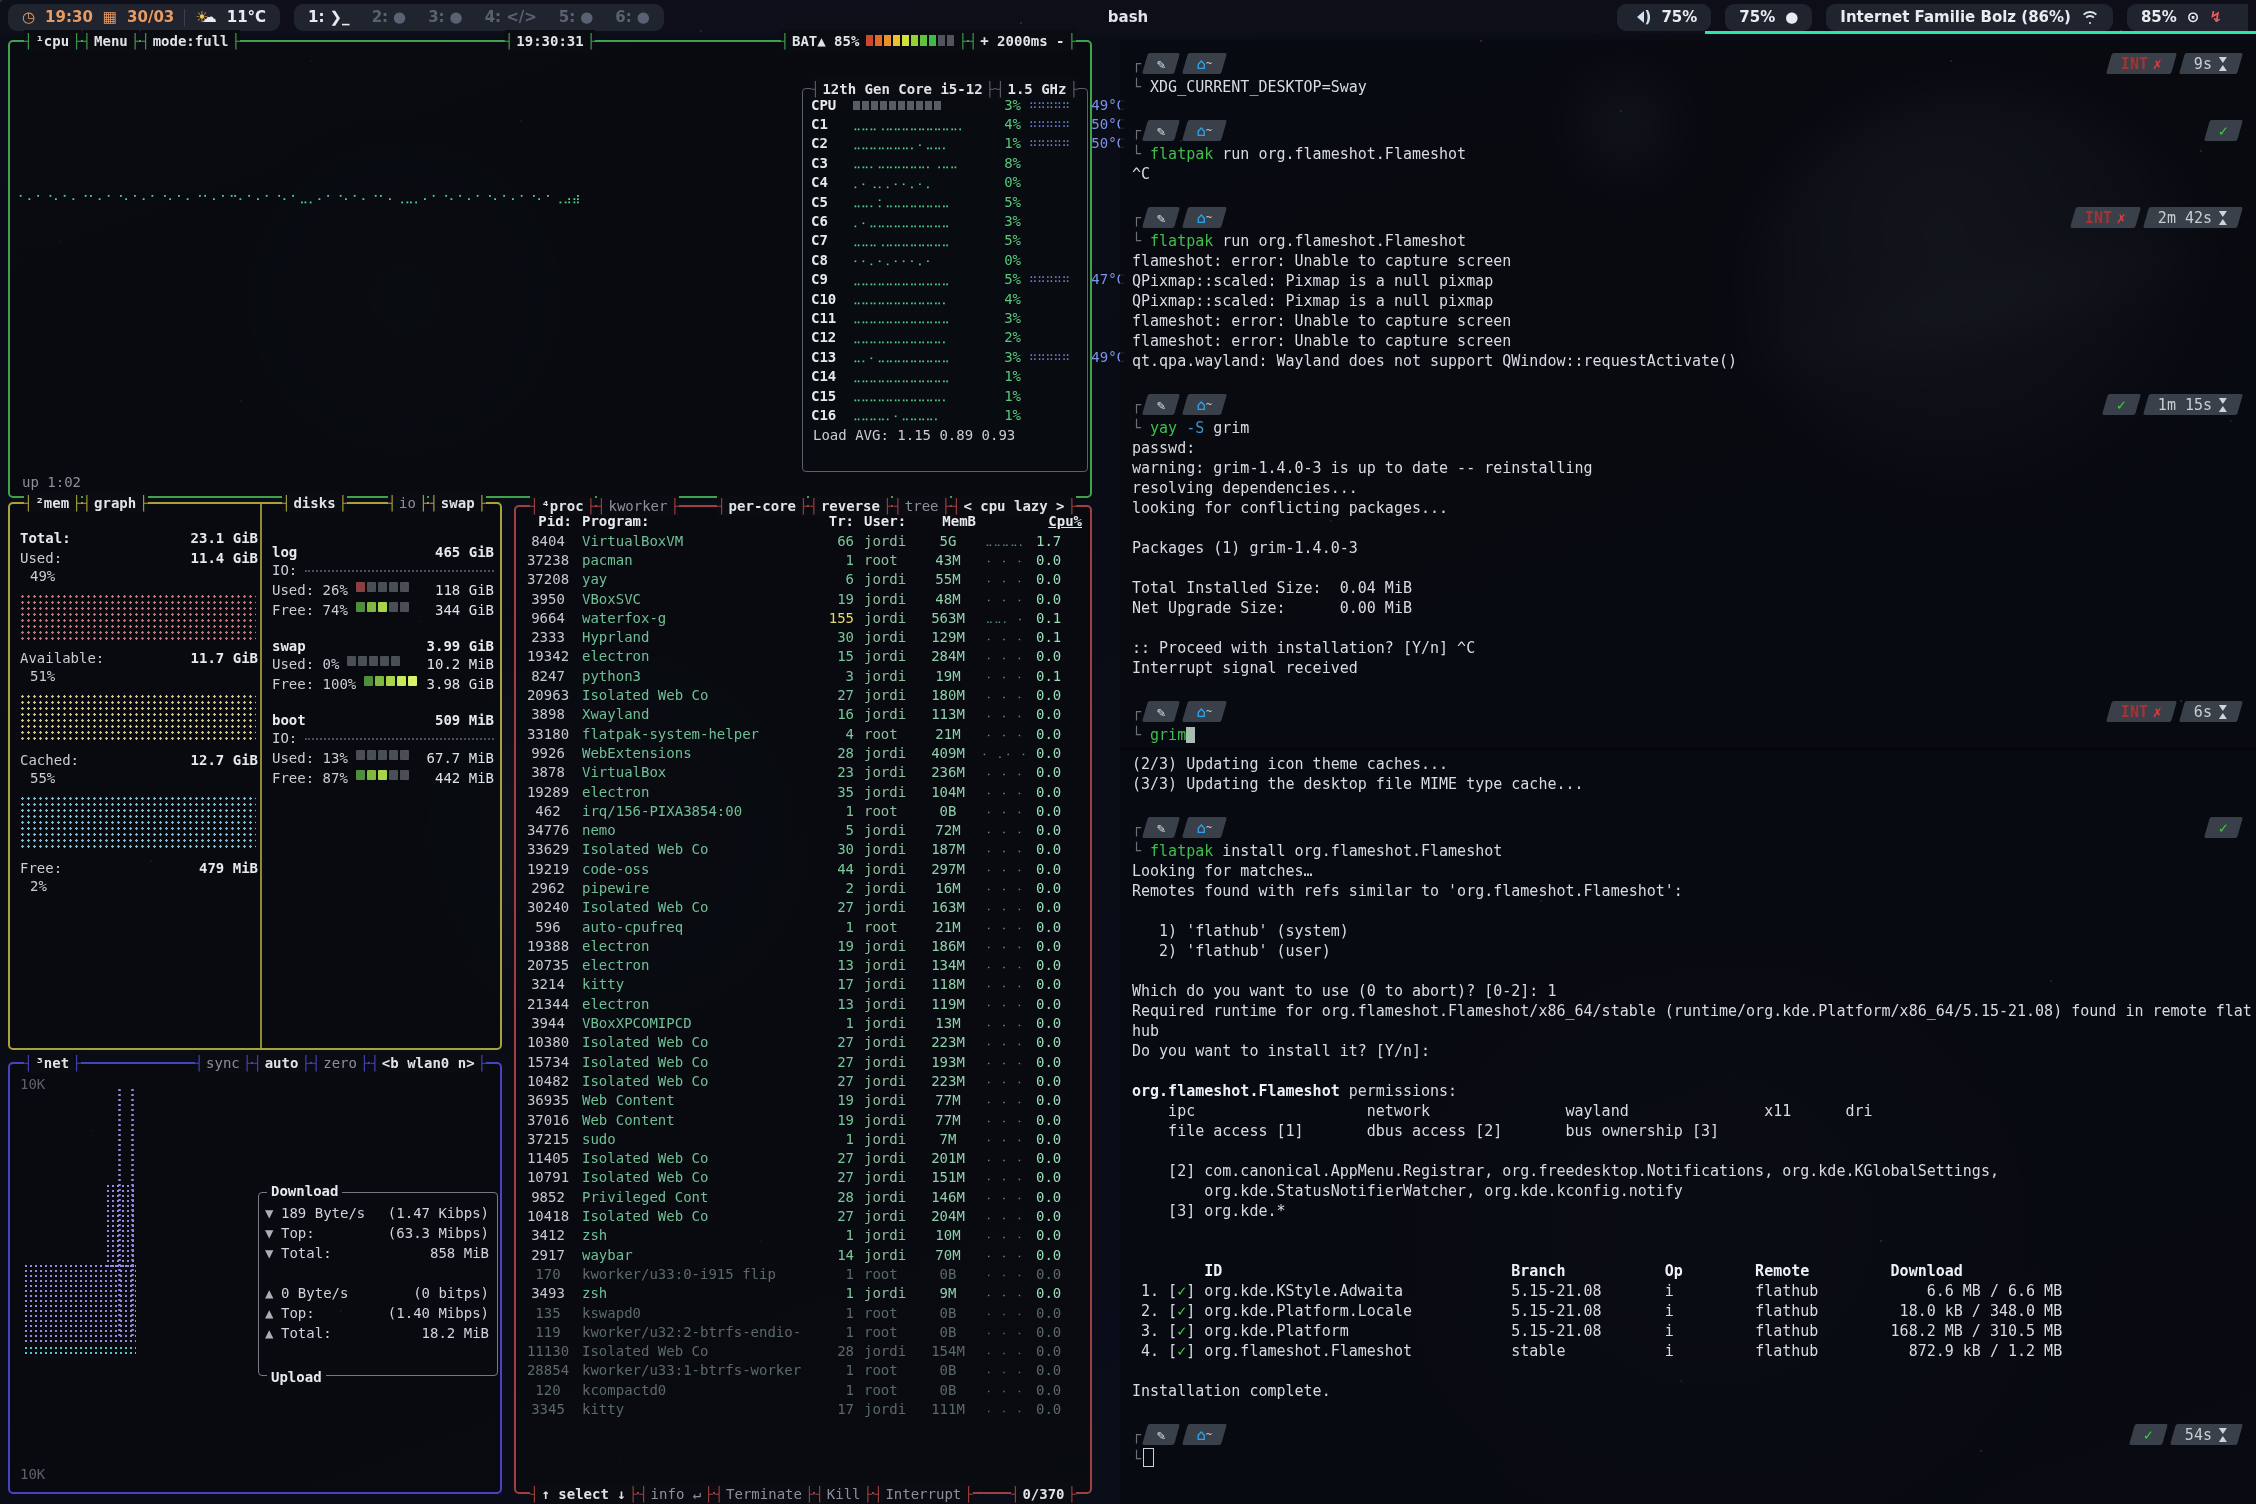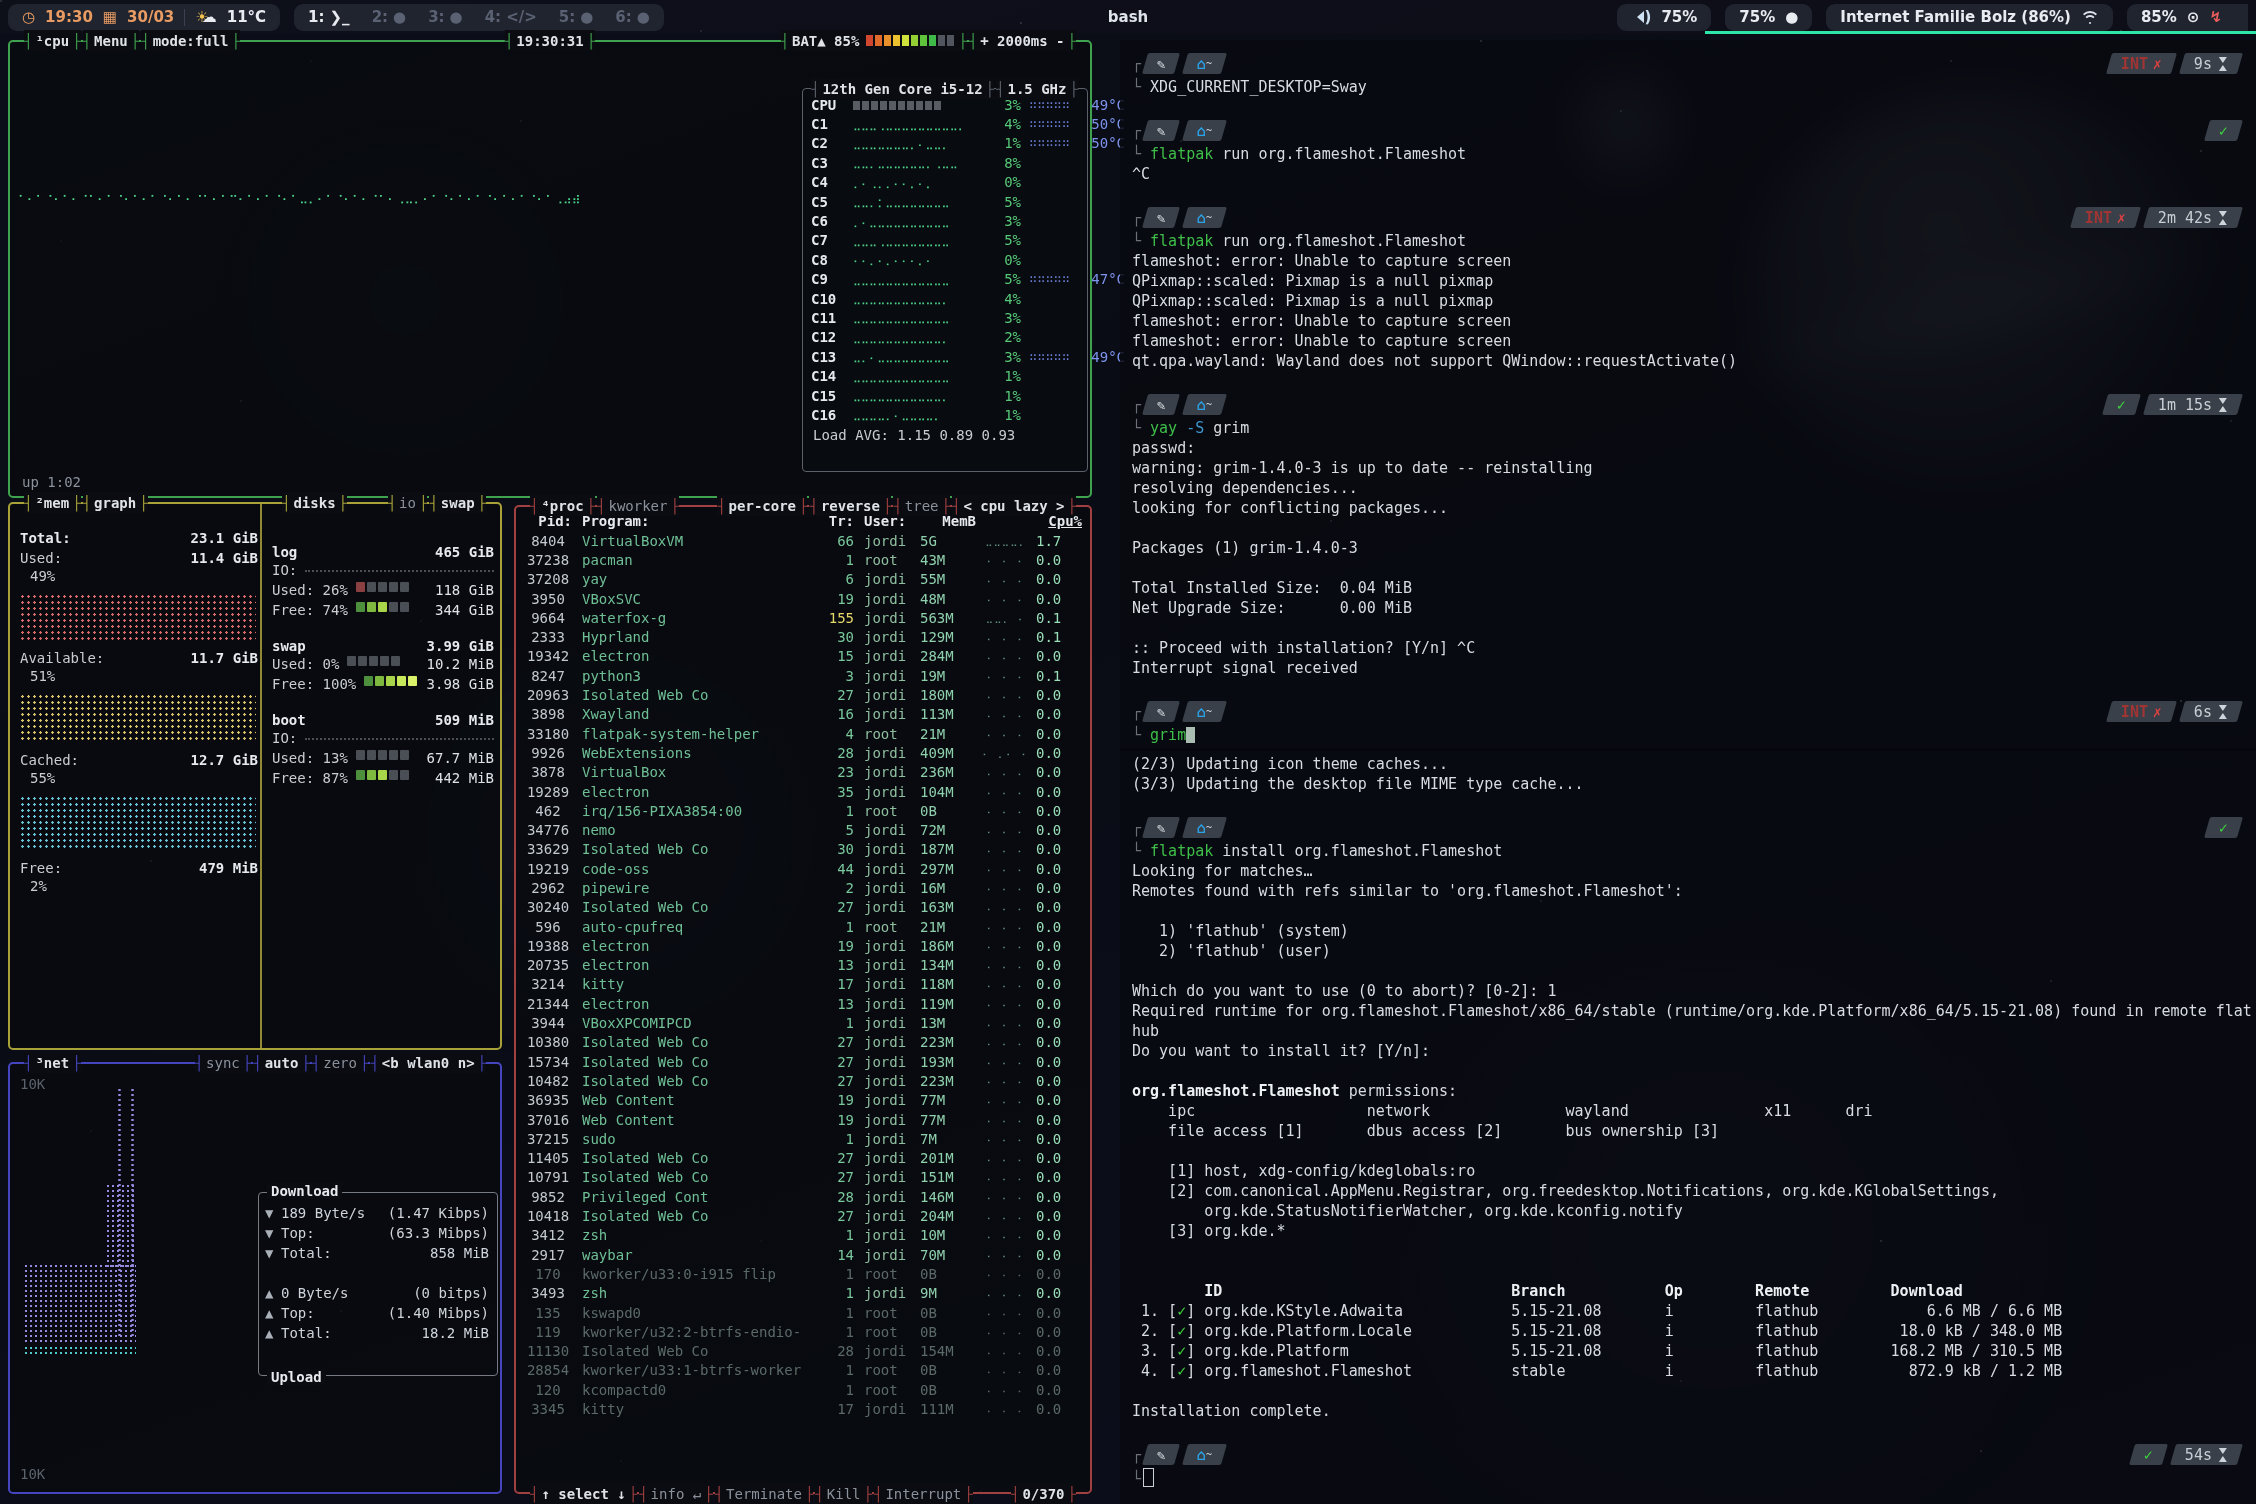--- a/index.html
+++ b/index.html
@@ -116,21 +116,21 @@
   
   .prochead{display:grid;grid-template-columns:48px 10px 1fr 40px 66px 56px 60px 46px;padding:6px 8px 2px 8px;color:#e6e9ed;font-weight:bold}
   .prochead .r{text-align:right}
   .prochead .cpu{text-align:right;text-decoration:underline}
   .procrows{padding:0 8px;overflow:hidden;height:888px}
   .prow{display:grid;grid-template-columns:48px 10px 1fr 40px 66px 56px 60px 46px;height:19.3px;align-items:center;cursor:default}
   .prow .pid{text-align:center;color:#c3c9ce}
   .prow .nm{color:#6fbf95;overflow:hidden;white-space:nowrap}
   .prow .tr{text-align:right;color:#79c89b}
   .prow .us{padding-left:10px;color:#8fbf9f}
-  .prow .mm{text-align:left;color:#8fd0ac}
+  .prow .mm{text-align:center;color:#8fd0ac}
   .prow .dg{text-align:center;color:#5f8f78;font-size:10px;letter-spacing:1px}
   .prow .cp{text-align:left;color:#9adfb8}
   .prow.hi .tr{color:#e5d96a}
   .prow.dim .pid,.prow.dim .nm,.prow.dim .tr,.prow.dim .us,.prow.dim .mm,.prow.dim .cp,.prow.dim .dg{color:#5b6a66}
 
   
   .rterm{position:absolute;left:1120px;top:40px;width:1136px;height:1464px;box-sizing:border-box;
          padding:10px 0 0 12px;font-size:15px;background:rgba(8,10,16,.82);overflow:hidden}
   .tline{height:20px;line-height:20px;white-space:pre}
   .g{color:#3fbf49}.b{color:#3d96cc}.bold{font-weight:bold;color:#eef1f4}.chk{color:#3ed13e}
@@ -1330,21 +1330,20 @@
       <div class="tline"></div>
       <div class="tline"><span>Which do you want to use (0 to abort)? [0-2]: 1</span></div>
       <div class="tline"><span>Required runtime for org.flameshot.Flameshot/x86_64/stable (runtime/org.kde.Platform/x86_64/5.15-21.08) found in remote flat</span></div>
       <div class="tline"><span>hub</span></div>
       <div class="tline"><span>Do you want to install it? [Y/n]:</span></div>
       <div class="tline"></div>
       <div class="tline"><span class="bold">org.flameshot.Flameshot</span><span> permissions:</span></div>
       <div class="tline"><span>    ipc                   network               wayland               x11      dri</span></div>
       <div class="tline"><span>    file access [1]       dbus access [2]       bus ownership [3]</span></div>
       <div class="tline"></div>
-      <div class="tline"><span>    [1] host, xdg-config/kdeglobals:ro</span></div>
       <div class="tline"><span>    [2] com.canonical.AppMenu.Registrar, org.freedesktop.Notifications, org.kde.KGlobalSettings,</span></div>
       <div class="tline"><span>        org.kde.StatusNotifierWatcher, org.kde.kconfig.notify</span></div>
       <div class="tline"><span>    [3] org.kde.*</span></div>
       <div class="tline"></div>
       <div class="tline"></div>
       <div class="tline"><span class="bold">        ID                                Branch           Op        Remote         Download</span></div>
       <div class="tline"><span> 1. [</span><span class="chk">✓</span><span>] org.kde.KStyle.Adwaita            5.15-21.08       i         flathub            6.6 MB / 6.6 MB</span></div>
       <div class="tline"><span> 2. [</span><span class="chk">✓</span><span>] org.kde.Platform.Locale           5.15-21.08       i         flathub         18.0 kB / 348.0 MB</span></div>
       <div class="tline"><span> 3. [</span><span class="chk">✓</span><span>] org.kde.Platform                  5.15-21.08       i         flathub        168.2 MB / 310.5 MB</span></div>
       <div class="tline"><span> 4. [</span><span class="chk">✓</span><span>] org.flameshot.Flameshot           stable           i         flathub          872.9 kB / 1.2 MB</span></div>

